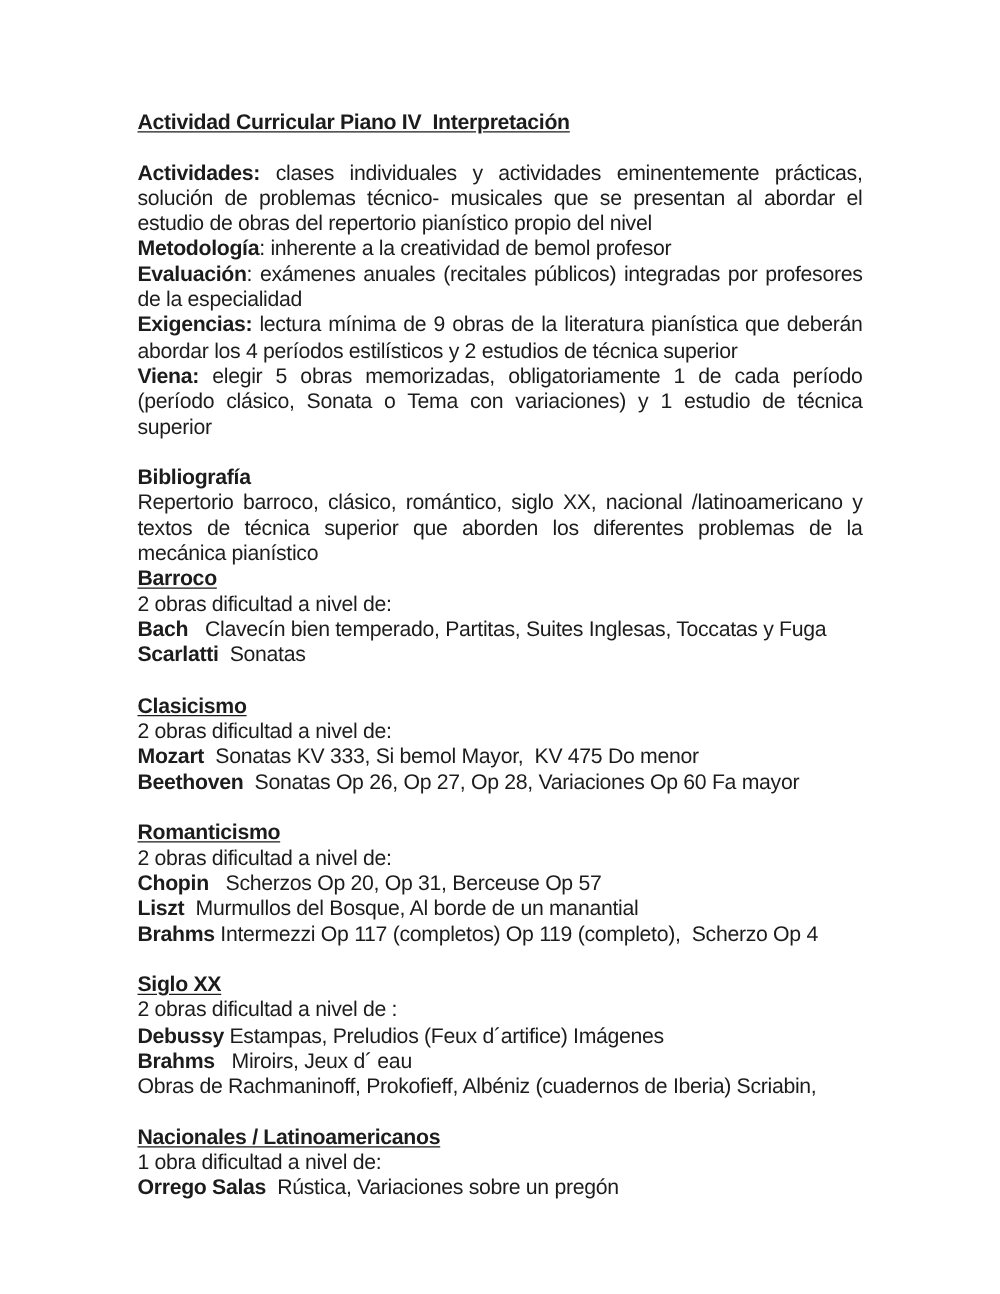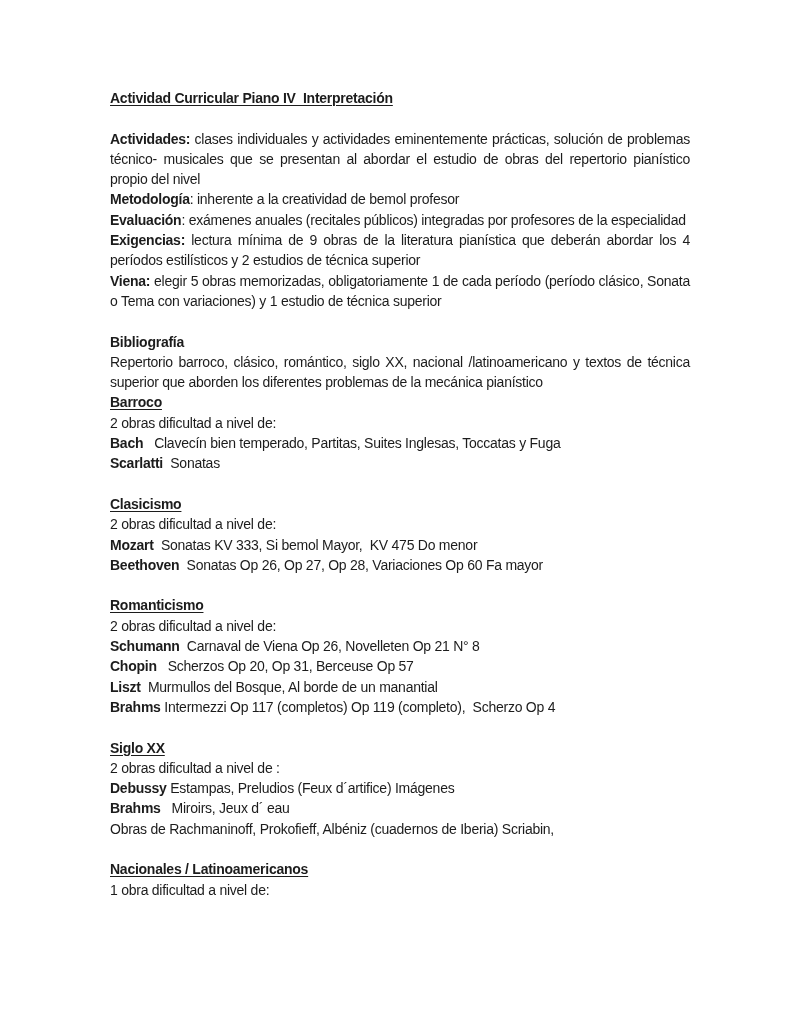--- a/index.html
+++ b/index.html
@@ -8,21 +8,21 @@
     background: #ffffff;
   }
   .page {
     width: 800px;
     height: 1035px;
     box-sizing: border-box;
     padding: 88px 110px 0 110px;
     background: #ffffff;
     color: #1c1c1c;
     font-family: "Liberation Sans", sans-serif;
-    font-size: 14px;
+    font-size: 17px;
     letter-spacing: -0.25px;
     line-height: 20.3px;
     overflow: hidden;
   }
   p { margin: 0; }
   .para { text-align: justify; }
   .line { white-space: pre-wrap; }
   b { font-weight: 700; }
   .u {
     text-decoration: underline;
@@ -64,36 +64,36 @@
     <p class="line">2 obras dificultad a nivel de:</p>
     <p class="line"><b>Mozart</b><span>  Sonatas KV 333, Si bemol Mayor,  KV 475 Do menor</span></p>
     <p class="line"><b>Beethoven</b><span>  Sonatas Op 26, Op 27, Op 28, Variaciones Op 60 Fa mayor</span></p>
   </section>
 
   <div class="blank"></div>
 
   <section>
     <p class="line"><b class="u">Romanticismo</b></p>
     <p class="line">2 obras dificultad a nivel de:</p>
-    <p class="line"><b>Schumann</b><span>  Carnaval de Viena Op 26, Novelleten Op 21 N° 8</span></p>
     <p class="line"><b>Chopin</b><span>   Scherzos Op 20, Op 31, Berceuse Op 57</span></p>
     <p class="line"><b>Liszt</b><span>  Murmullos del Bosque, Al borde de un manantial</span></p>
     <p class="line"><b>Brahms</b><span> Intermezzi Op 117 (completos) Op 119 (completo),  Scherzo Op 4</span></p>
   </section>
 
   <div class="blank"></div>
 
   <section>
     <p class="line"><b class="u">Siglo XX</b></p>
     <p class="line">2 obras dificultad a nivel de :</p>
     <p class="line"><b>Debussy</b><span> Estampas, Preludios (Feux d´artifice) Imágenes</span></p>
     <p class="line"><b>Brahms</b><span>   Miroirs, Jeux d´ eau</span></p>
     <p class="line"><b></b><span>Obras de Rachmaninoff, Prokofieff, Albéniz (cuadernos de Iberia) Scriabin,</span></p>
   </section>
 
   <div class="blank"></div>
 
   <section>
     <p class="line"><b class="u">Nacionales / Latinoamericanos</b></p>
     <p class="line">1 obra dificultad a nivel de:</p>
+    <p class="line"><b>Orrego Salas</b><span>  Rústica, Variaciones sobre un pregón</span></p>
   </section>
 
 </div>
 
 </body></html>

